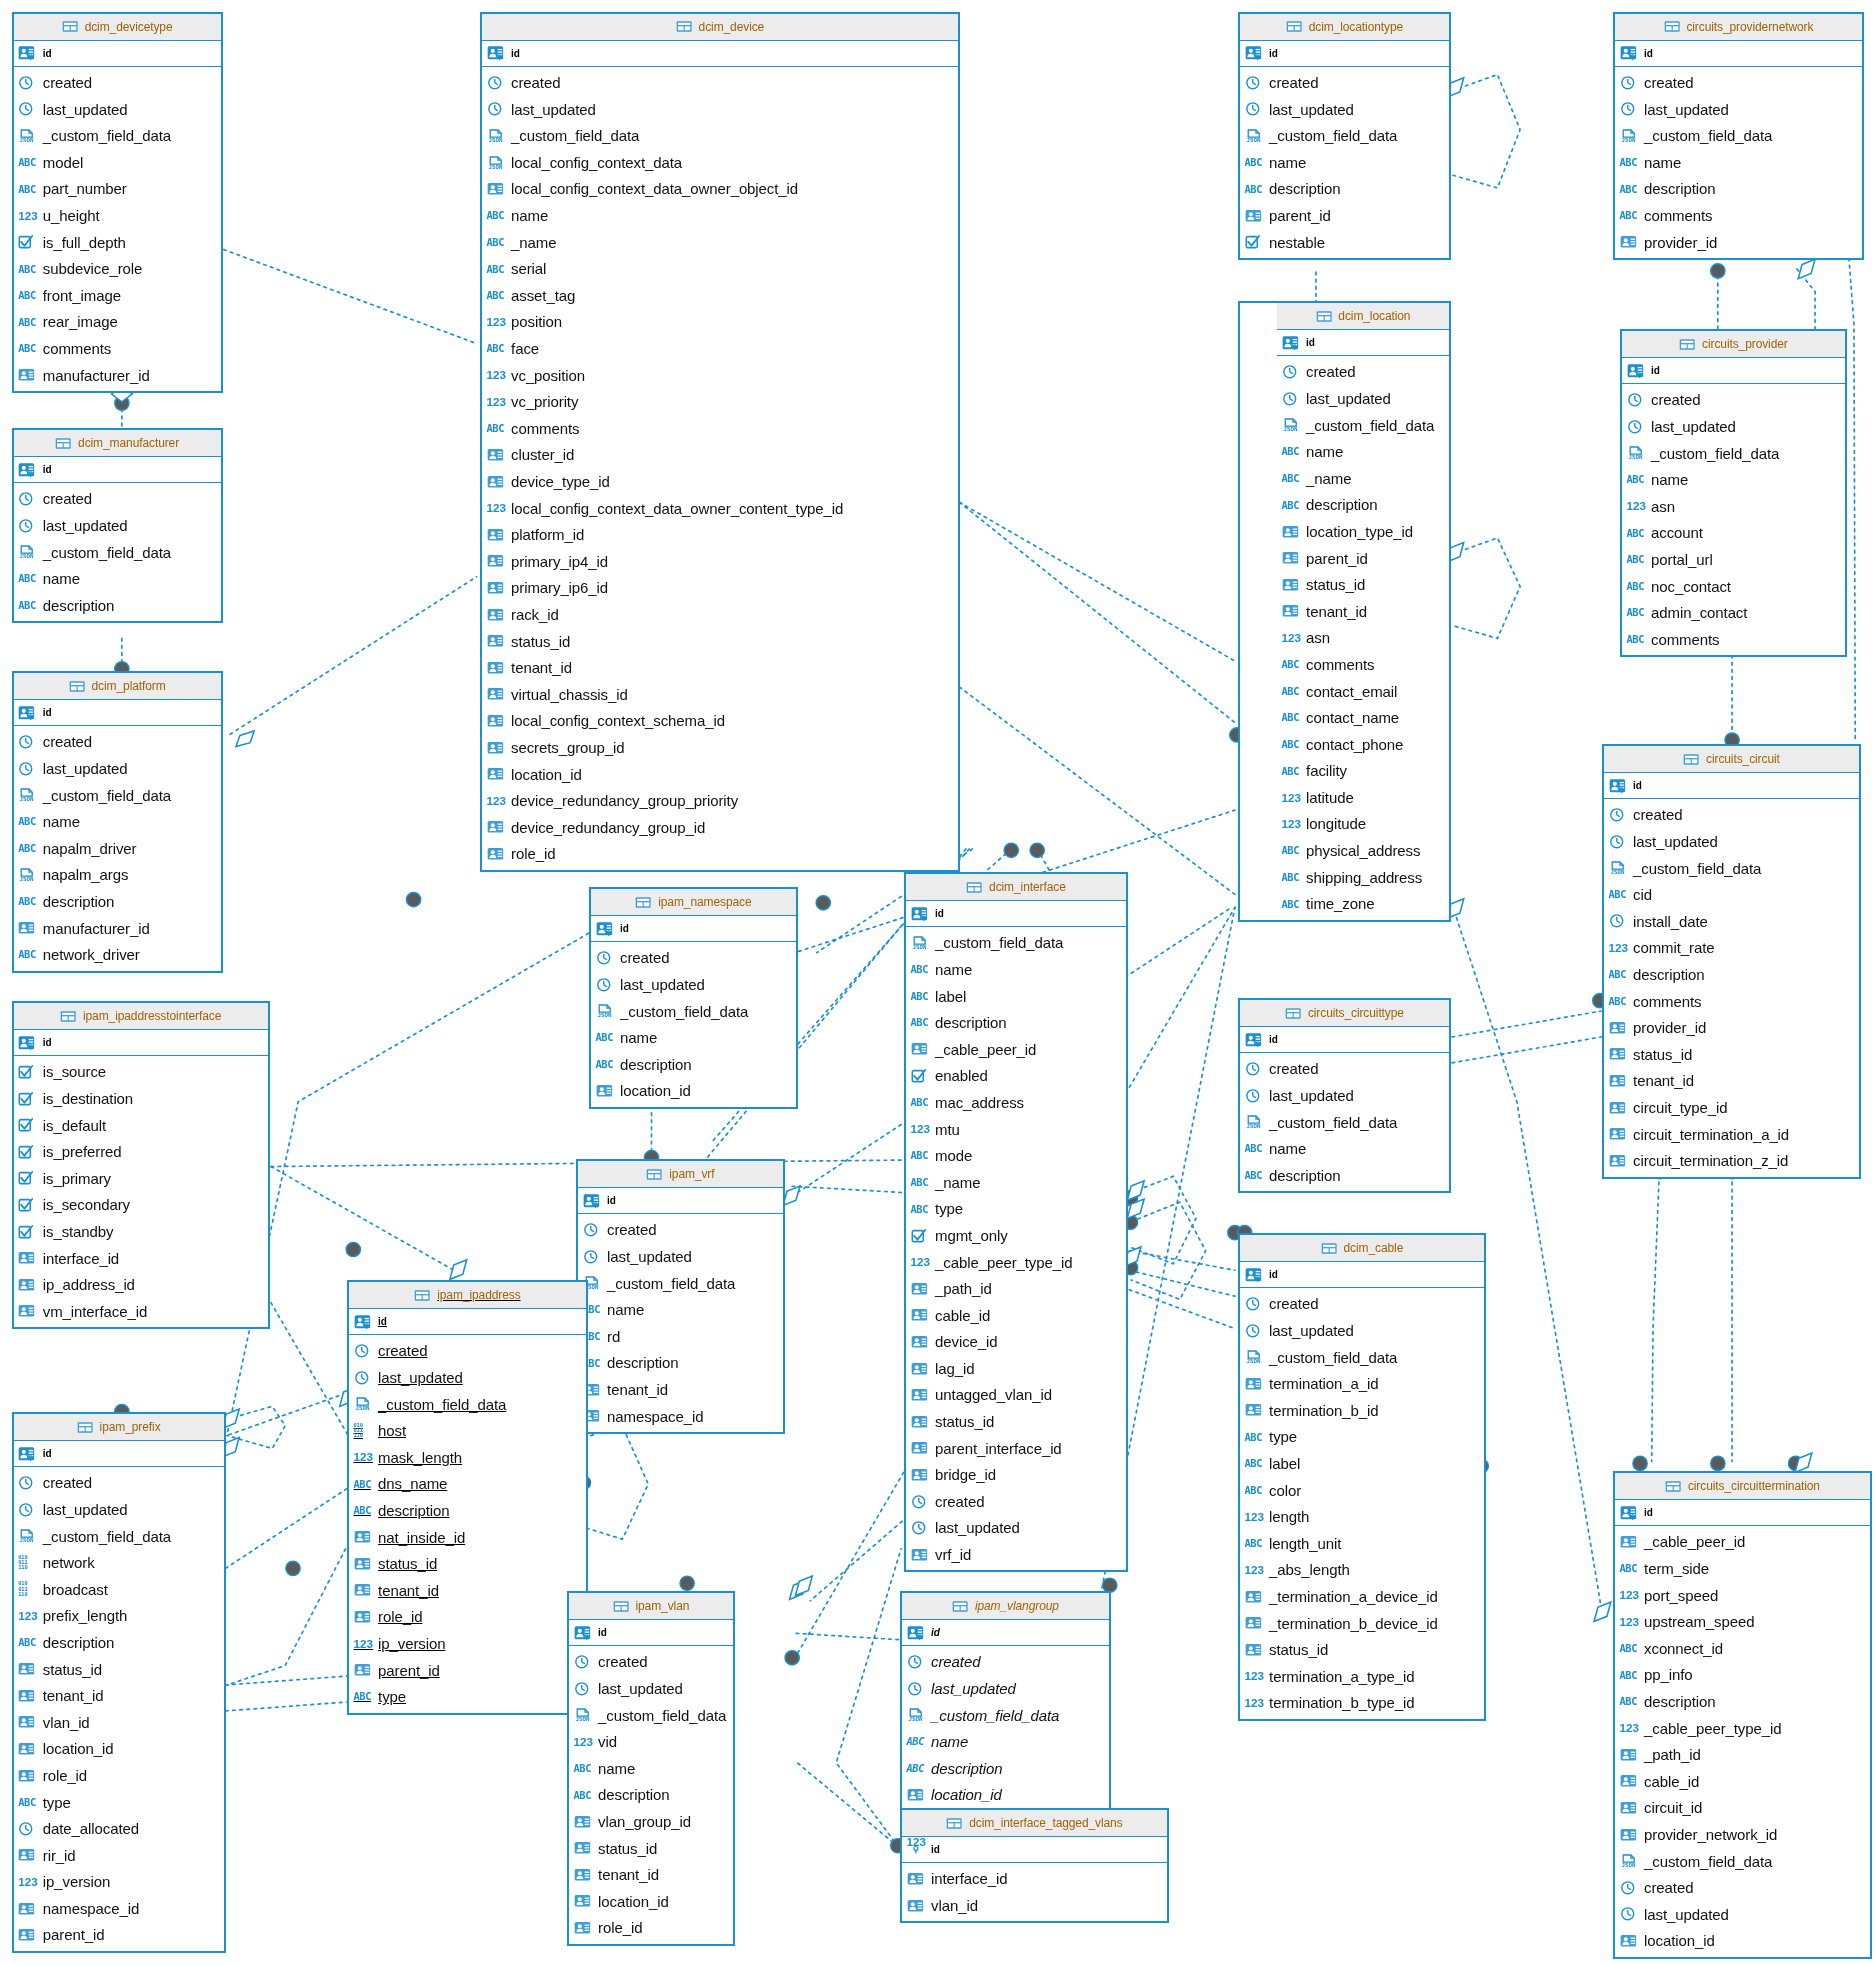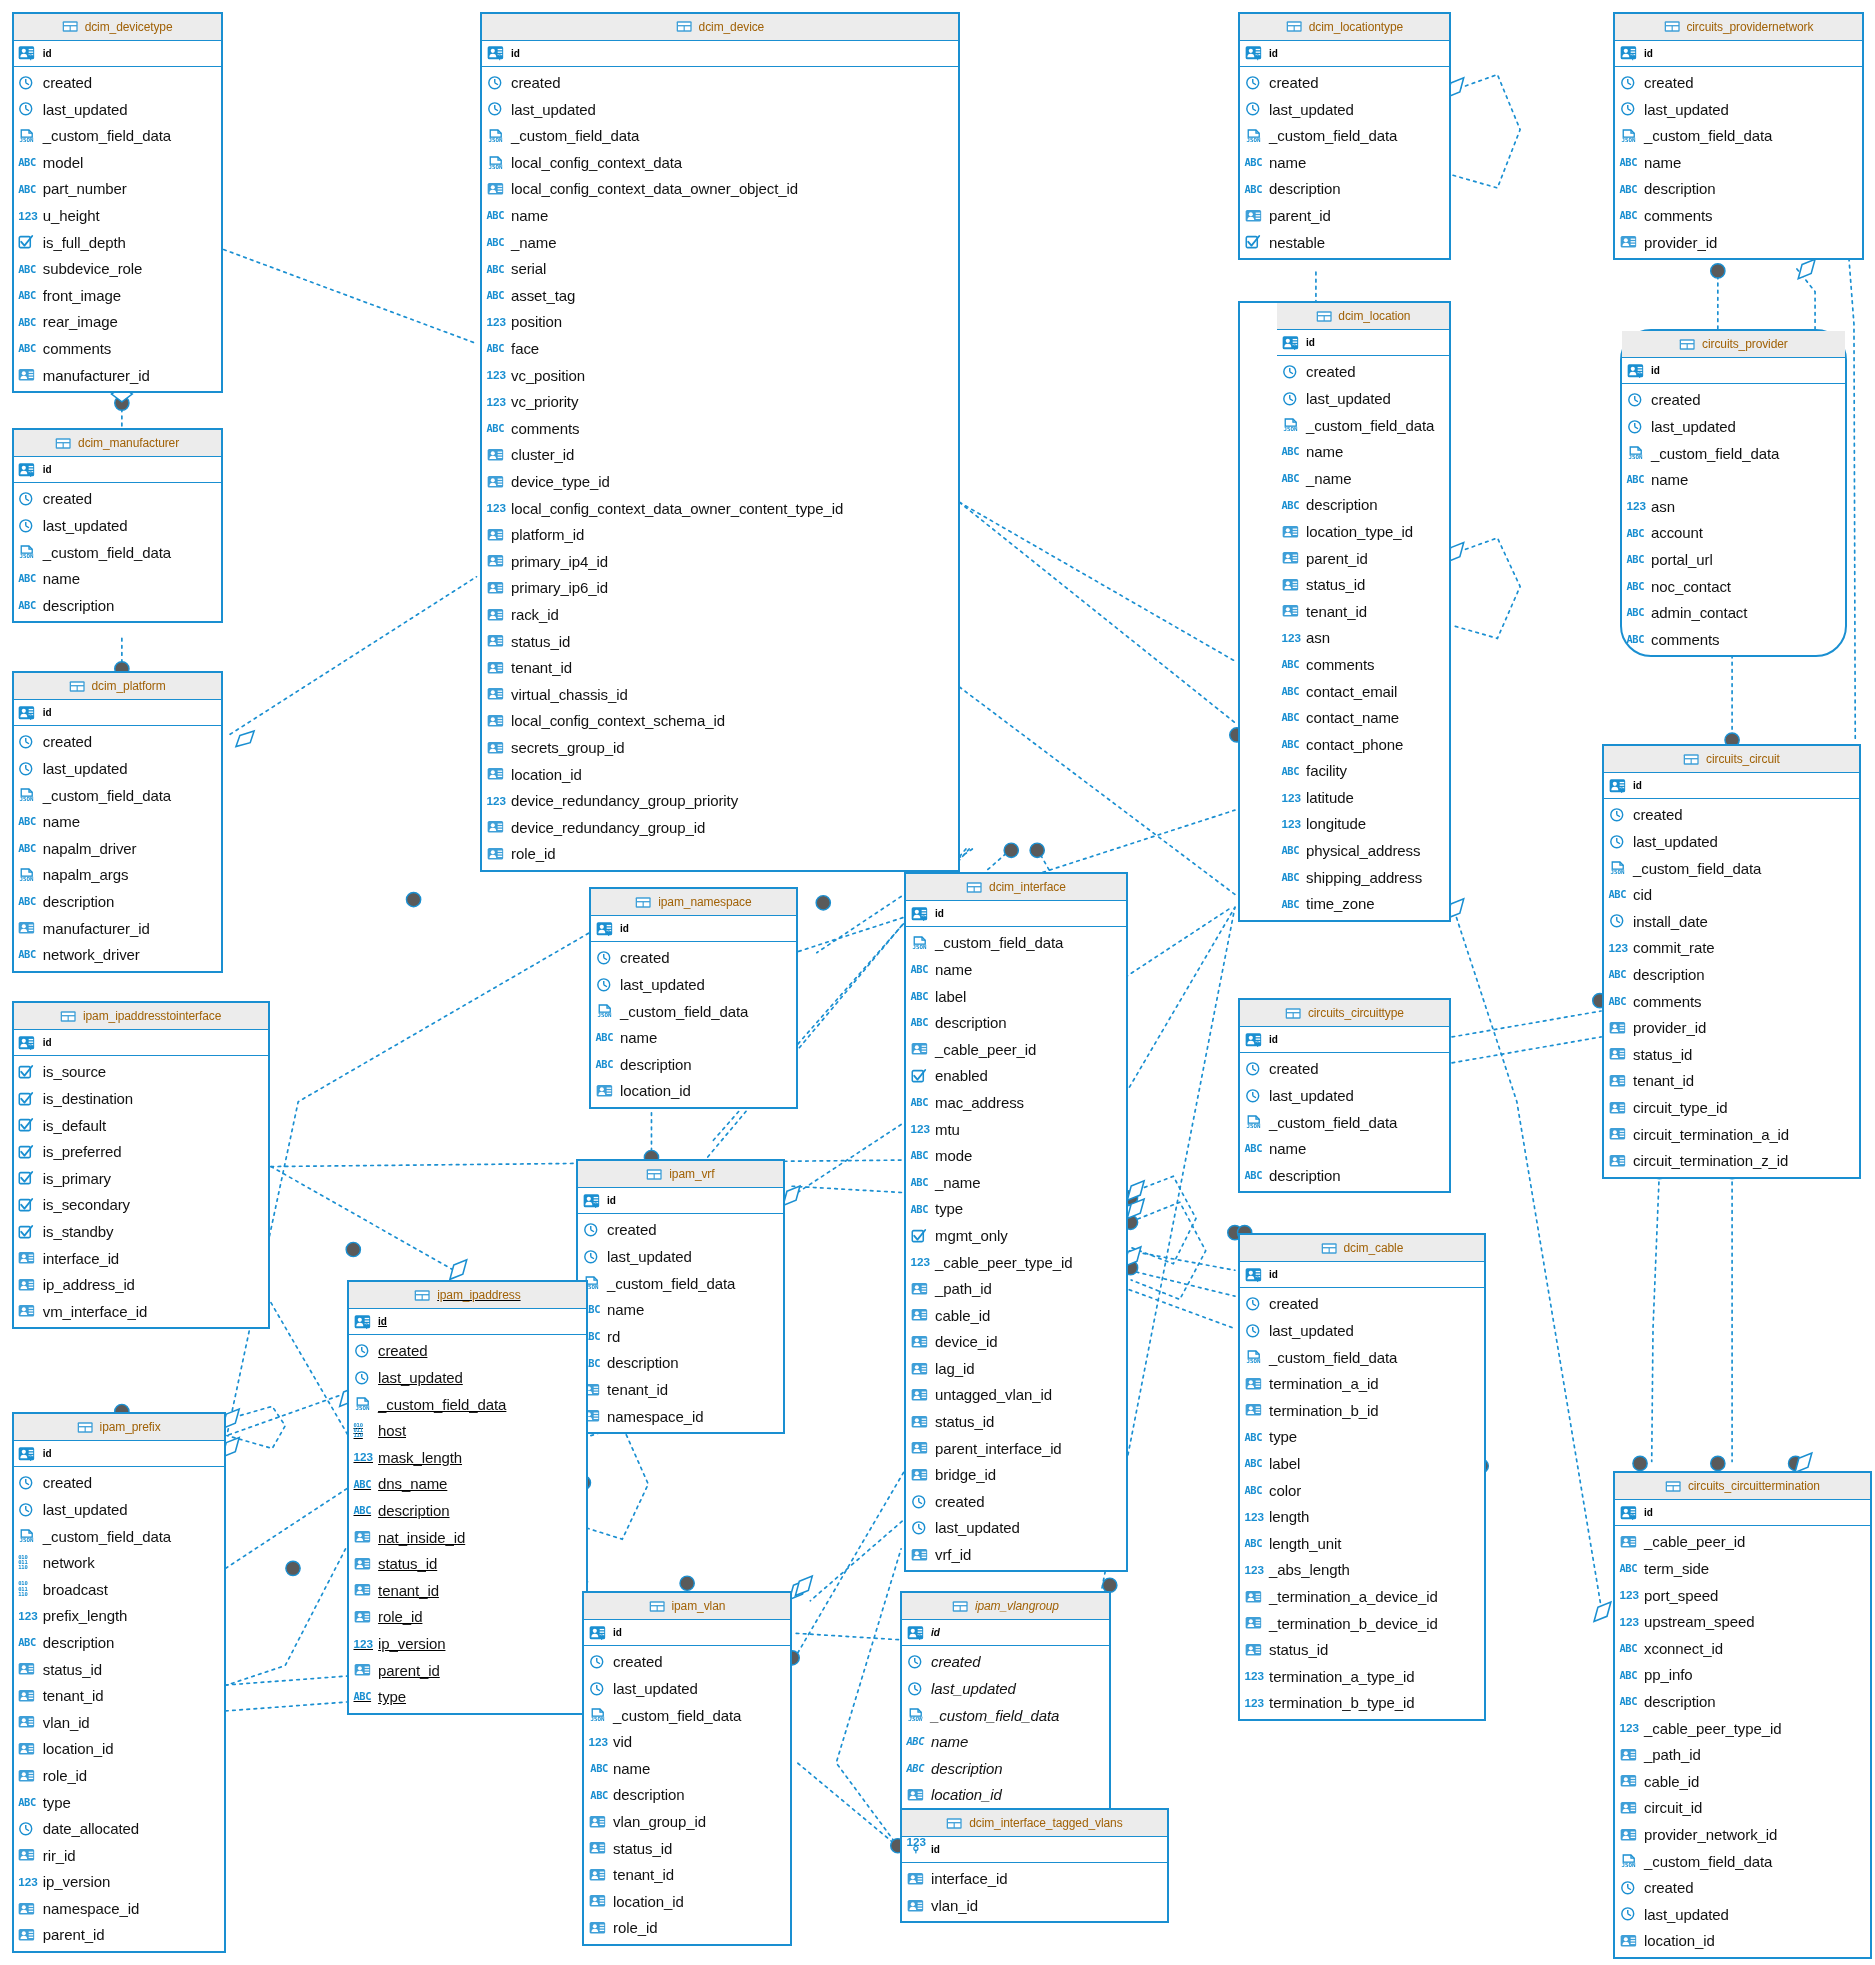--- a/index.html
+++ b/index.html
@@ -1512,21 +1512,21 @@
               </svg>
             </span>
             <span class="fname">parent_id</span>
           </div>
           <div class="col-row">
             <span class="ic abc-ic">ABC</span>
             <span class="fname">type</span>
           </div>
         </div>
       </div>
-      <div class="entity" style="left: 582px; top: 1591px; width: 210px; text-align: right;">
+      <div class="entity" style="left: 567px; top: 1591px; width: 168px;">
         <div class="ent-title">
           <span class="ic">
             <svg width="17" height="13" viewBox="0 0 26 20">
               <rect x="1" y="2" width="23" height="16" rx="1.5" fill="#3e9fd8"></rect>
               <rect x="3" y="4.2" width="19" height="3.6" fill="#fff"></rect>
               <rect x="3" y="9.8" width="8.6" height="6" fill="#fff"></rect>
               <rect x="13.4" y="9.8" width="8.6" height="6" fill="#fff"></rect>
             </svg>
           </span>
           <span class="tname">ipam_vlan</span>
@@ -2579,21 +2579,21 @@
                 <path d="M3.8 18.5 a5.2 5.2 0 0 1 10.4 0 Z" fill="#fff"></path>
                 <rect x="16.5" y="7" width="7" height="2" fill="#fff"></rect>
                 <rect x="16.5" y="11" width="7" height="2" fill="#fff"></rect>
                 <rect x="16.5" y="15" width="7" height="2" fill="#fff"></rect>
               </svg>
             </span>
             <span class="fname">provider_id</span>
           </div>
         </div>
       </div>
-      <div class="entity" style="left: 1620px; top: 329px; width: 227px; border-radius: 31px;">
+      <div class="entity" style="left: 1620px; top: 329px; width: 227px;">
         <div class="ent-title">
           <span class="ic">
             <svg width="17" height="13" viewBox="0 0 26 20">
               <rect x="1" y="2" width="23" height="16" rx="1.5" fill="#3e9fd8"></rect>
               <rect x="3" y="4.2" width="19" height="3.6" fill="#fff"></rect>
               <rect x="3" y="9.8" width="8.6" height="6" fill="#fff"></rect>
               <rect x="13.4" y="9.8" width="8.6" height="6" fill="#fff"></rect>
             </svg>
           </span>
           <span class="tname">circuits_provider</span>

